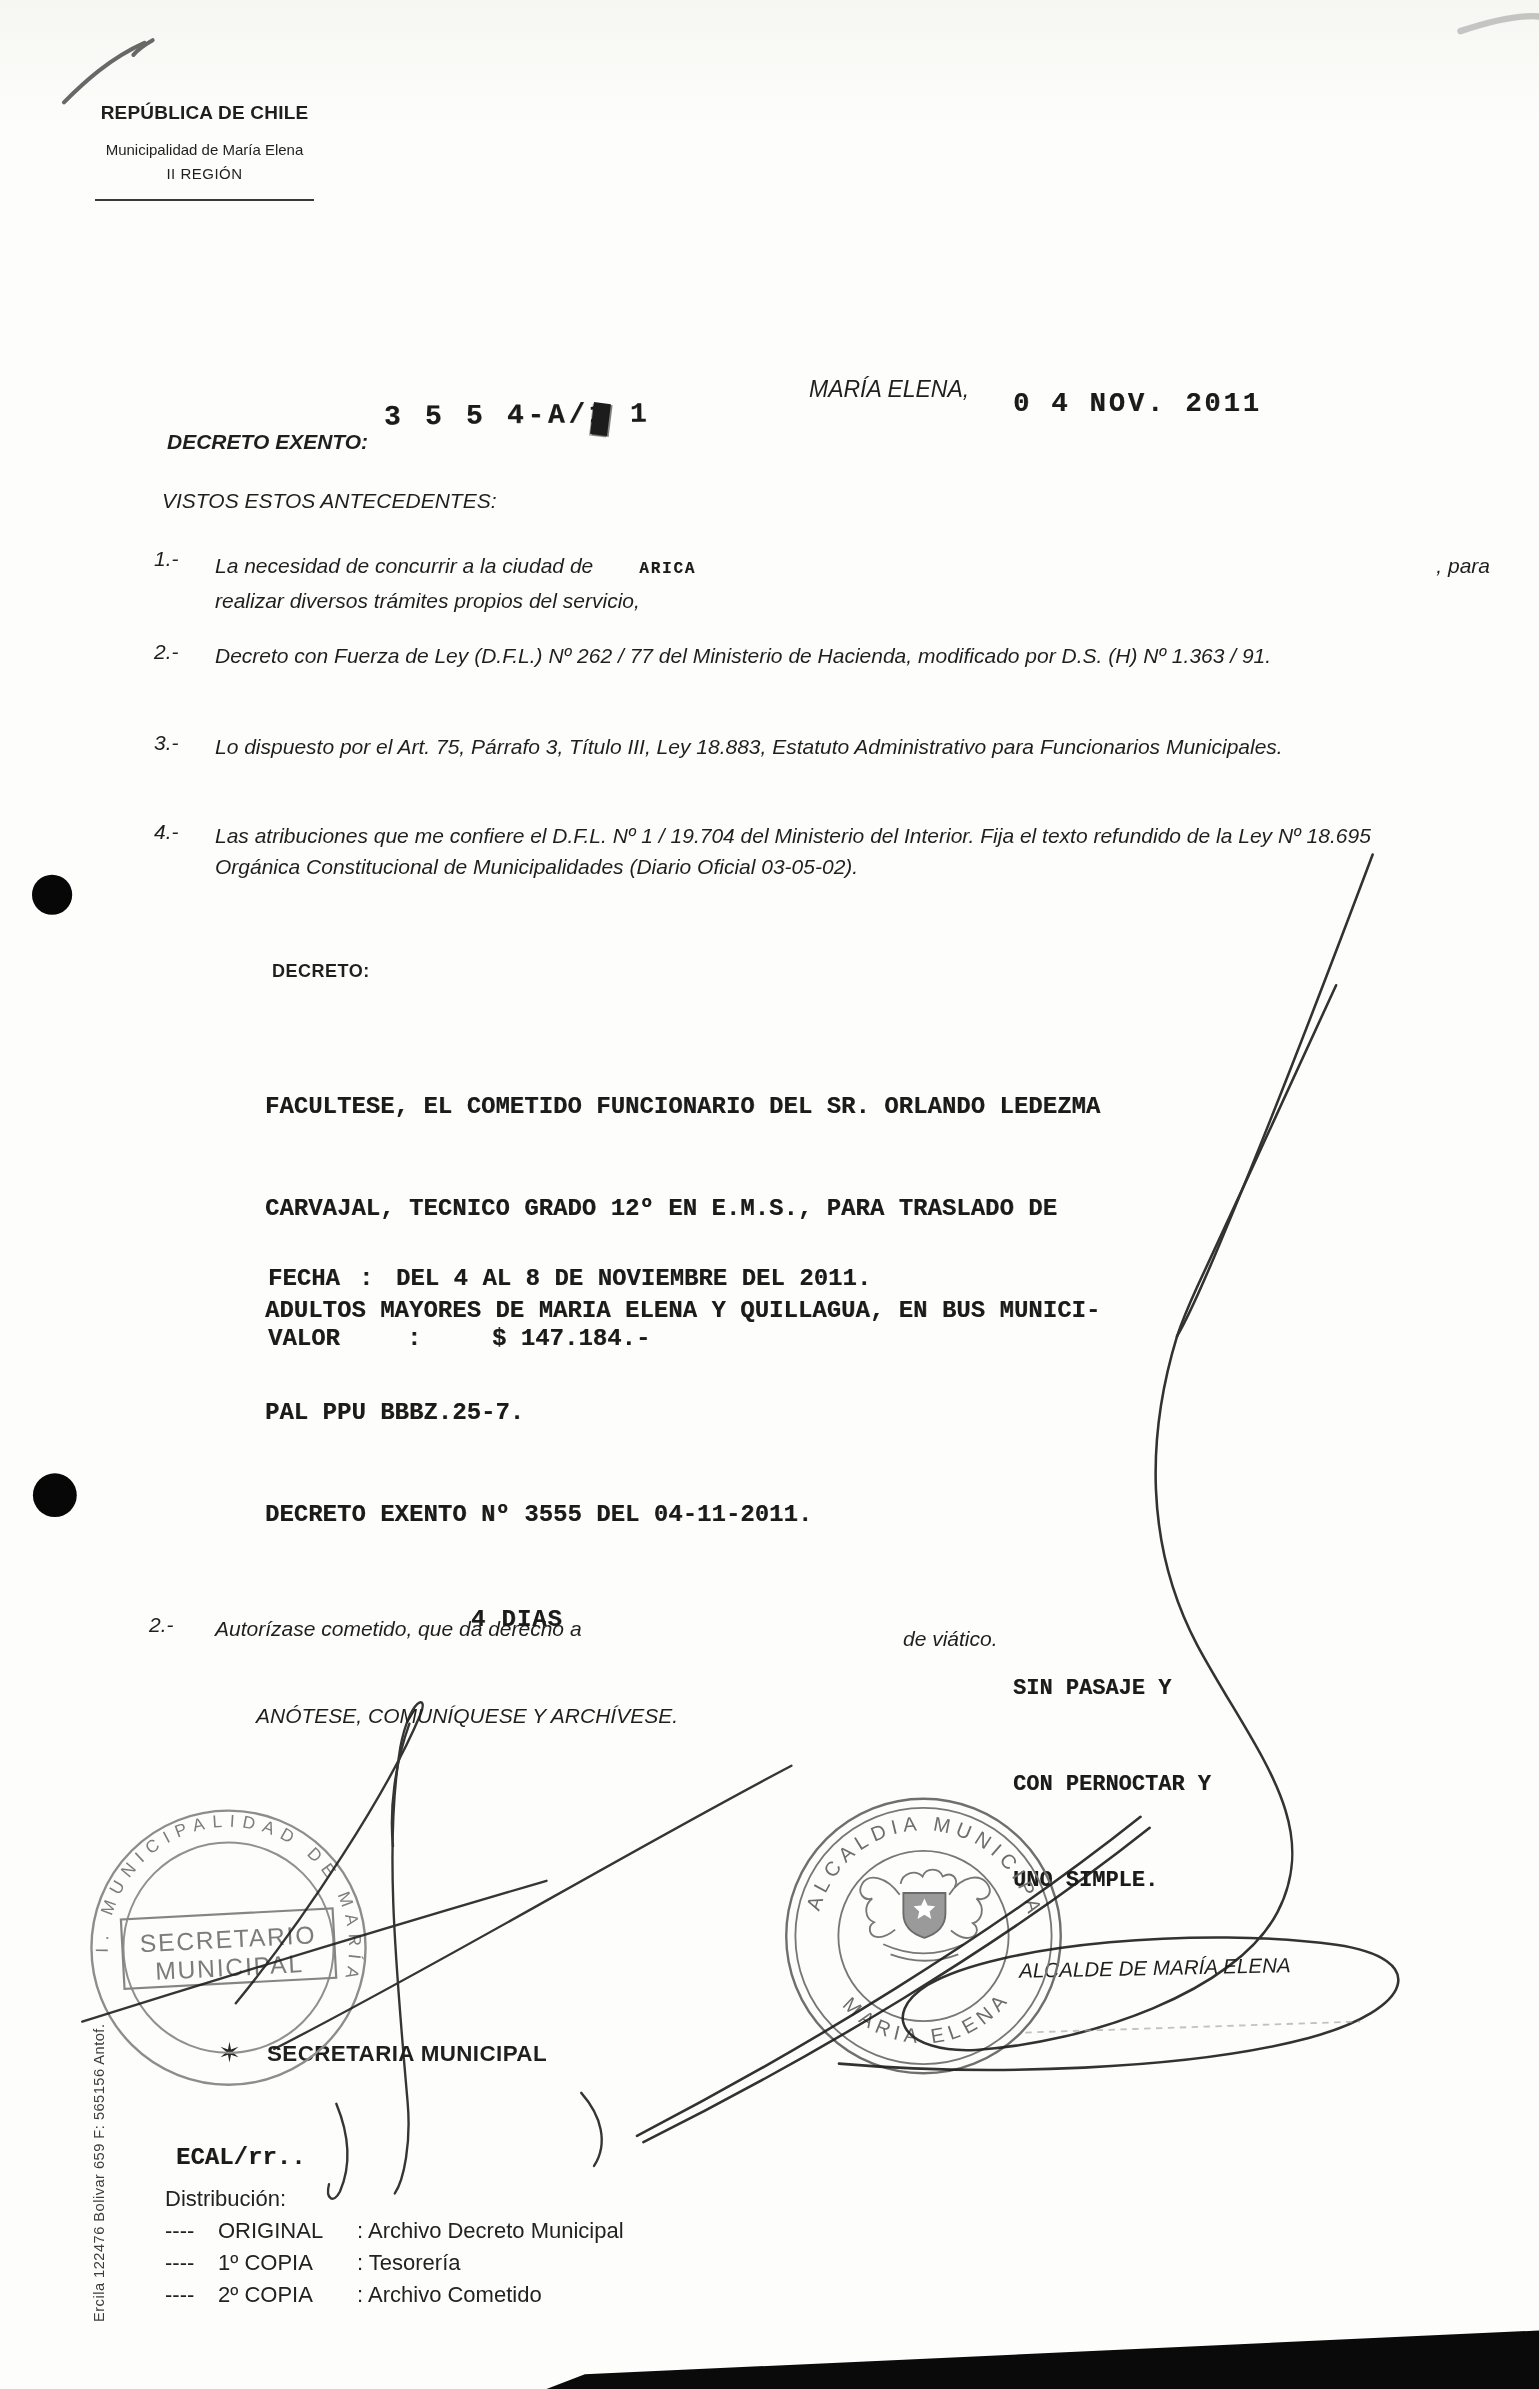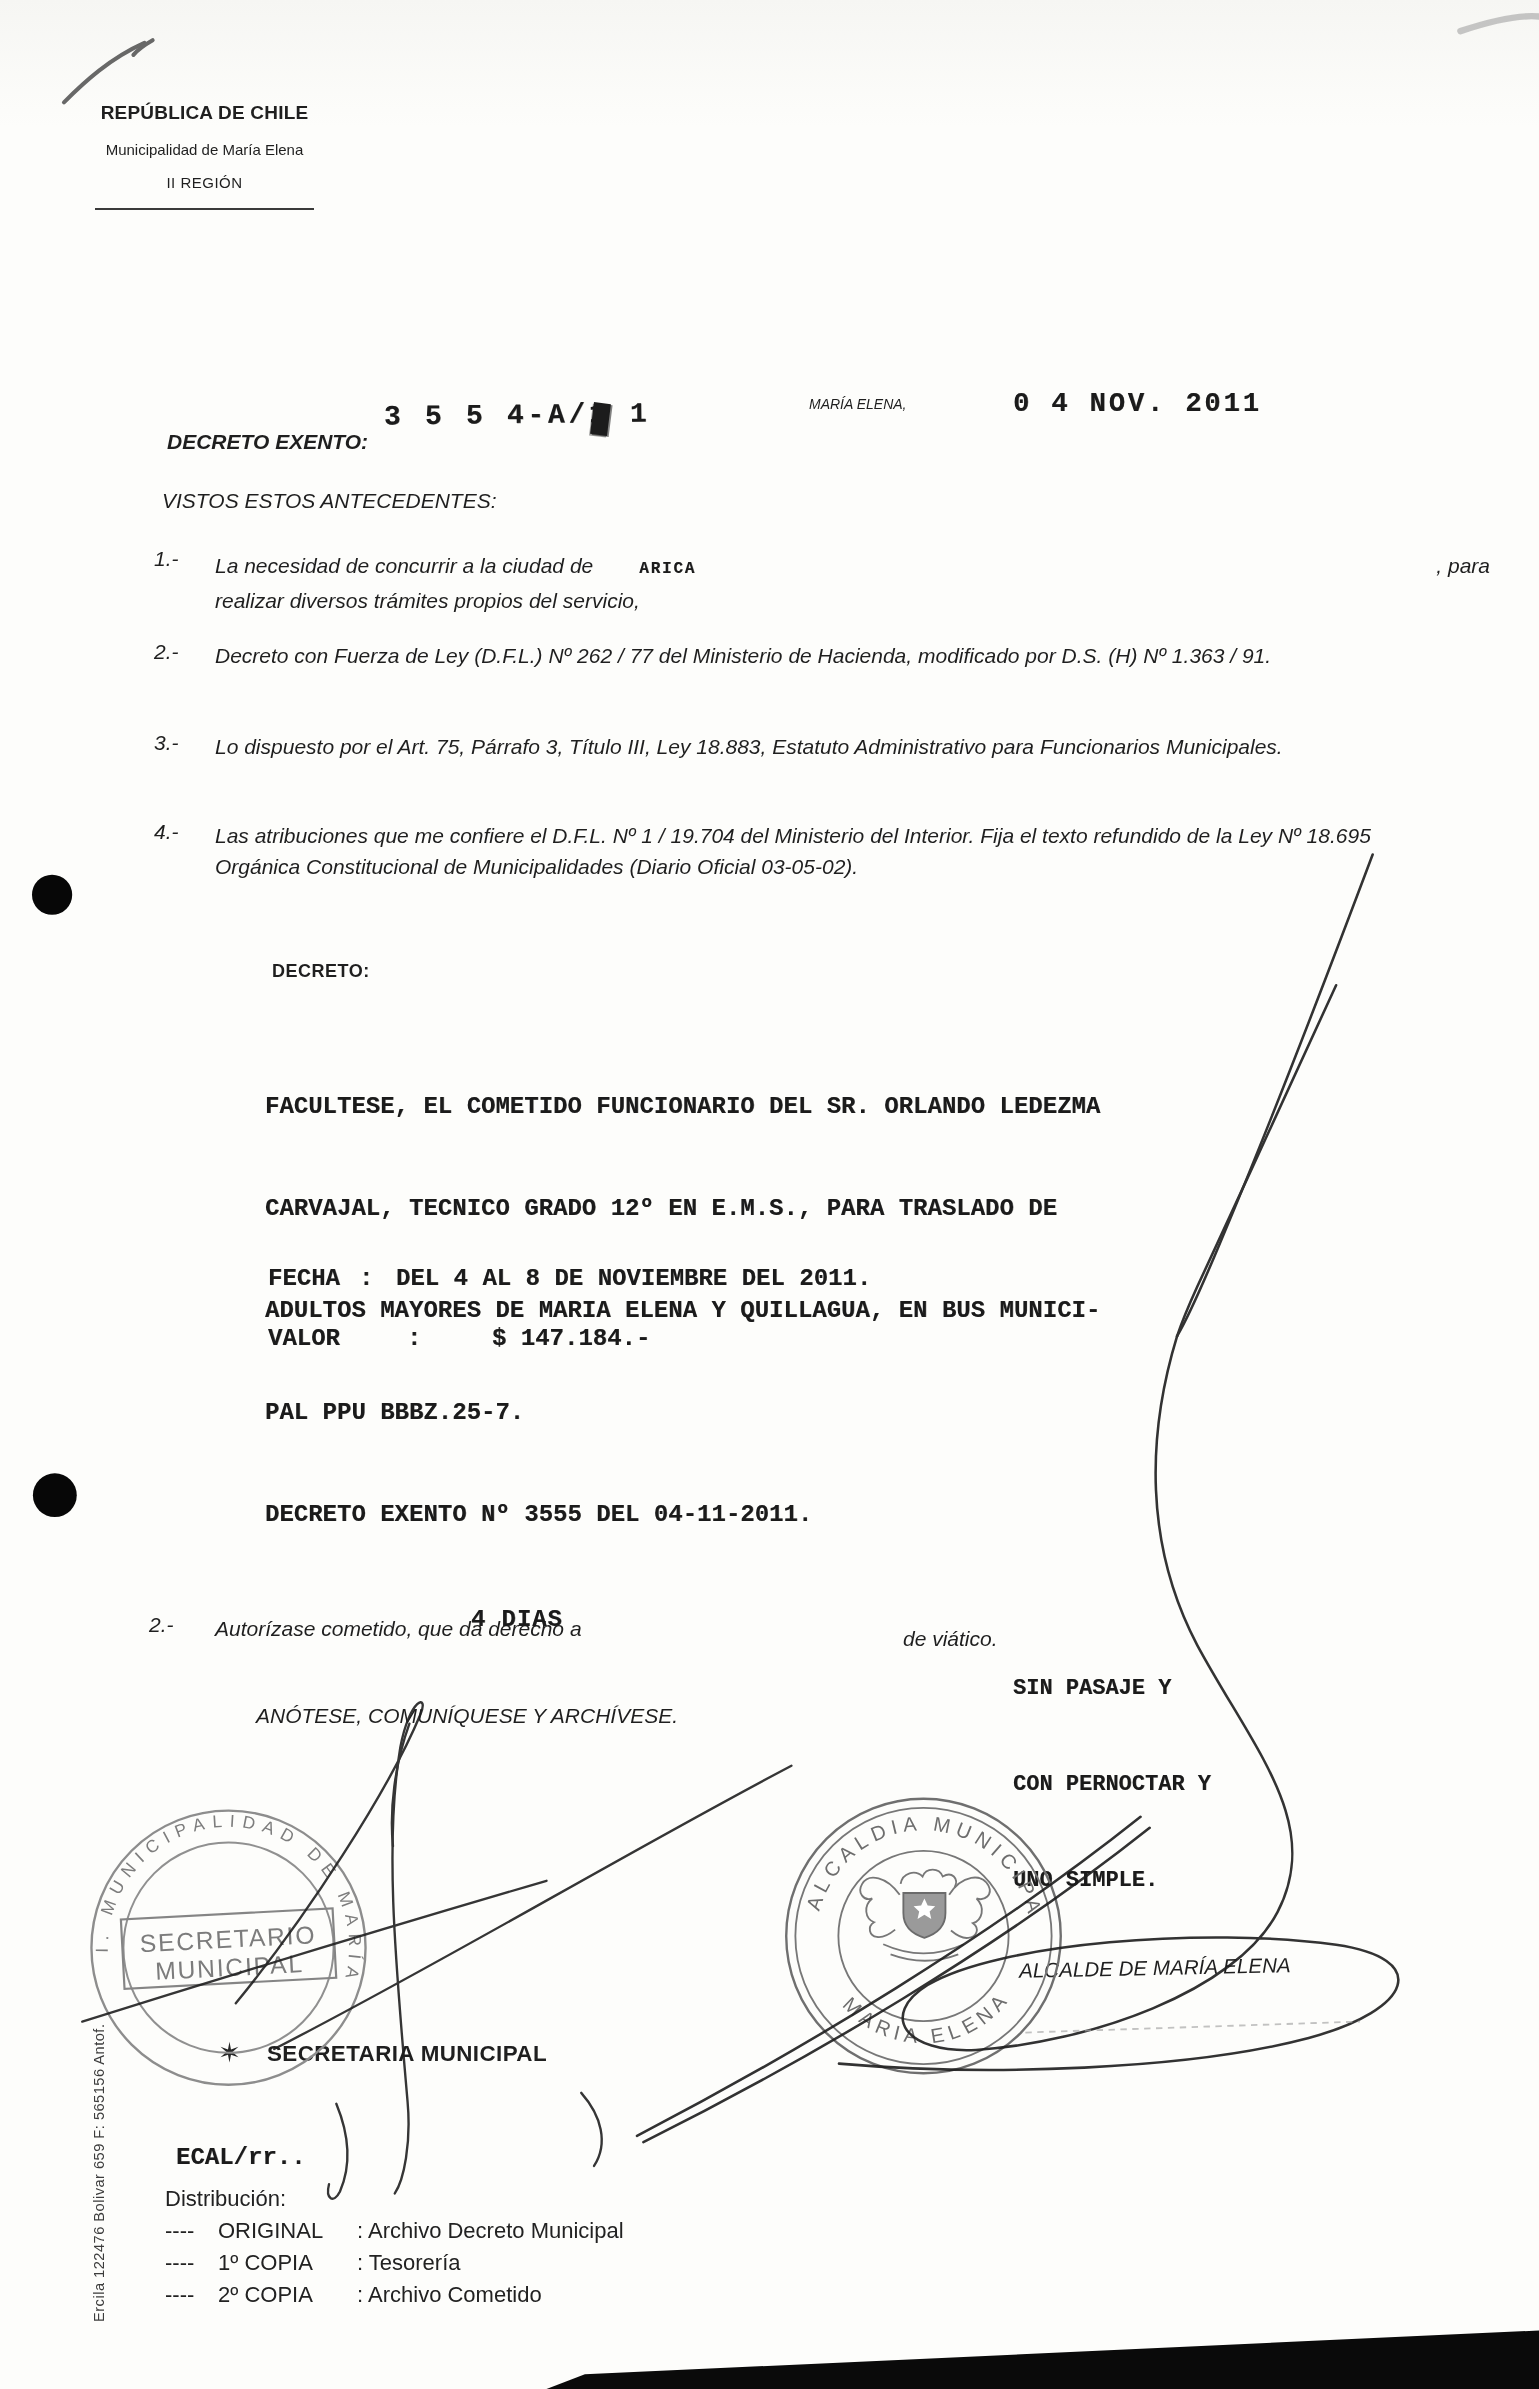--- a/index.html
+++ b/index.html
@@ -12,27 +12,27 @@
   .abs{position:absolute;}
   .it{font-style:italic;}
   .b{font-weight:bold;}
   .tw{font-family:"Liberation Mono","DejaVu Sans Mono",monospace;font-weight:bold;color:#1b1b1b;
       text-shadow:0.4px 0.3px 0.6px rgba(25,25,25,.5); white-space:pre;}
   
   .letterhead{left:95px; top:102px; width:219px; text-align:center;
       border-bottom:2.3px solid #3a3a3a; padding-bottom:17px;}
   .lh1{font-size:19px; font-weight:bold; letter-spacing:0.2px; white-space:nowrap;}
   .lh2{font-size:15px; margin-top:17px; white-space:nowrap;}
-  .lh3{font-size:15px; margin-top:16px; letter-spacing:0.5px;}
+  .lh3{font-size:15px; margin-top:7px; letter-spacing:0.5px;}
   
   .decreelabel{left:167px; top:430px; font-size:21px;}
   .decreenum{left:384px; top:400px; font-size:28px; letter-spacing:3.7px; transform:rotate(-.6deg);}
   .smudge{left:592px; top:403px; width:17.4px; height:32px; background:#1c1c1c;
       transform:rotate(7deg); box-shadow:1.8px 0.9px 0 rgba(30,30,30,.55), -0.9px 1.8px 0 rgba(30,30,30,.4);}
-  .place{left:809px; top:396px; font-size:14px;}
+  .place{left:809px; top:376px; font-size:23px;}
   .datestamp{left:985px; top:388px; font-size:27.4px; letter-spacing:2.7px;margin-left:28px;}
   
   .vistos-h{left:162px; top:489px; font-size:21px;}
   .itemnum{font-size:21px;}
   .itemtext{font-size:21px; line-height:31px;}
   .i1row{display:flex; align-items:baseline;}
   .typed-city{margin-left:46px; font-size:16px; letter-spacing:1.8px;margin-top:7px;}
   .grow{flex:1;}
   
   .decreto-h{left:272px; top:961px; font-size:18px; letter-spacing:0.5px;}

